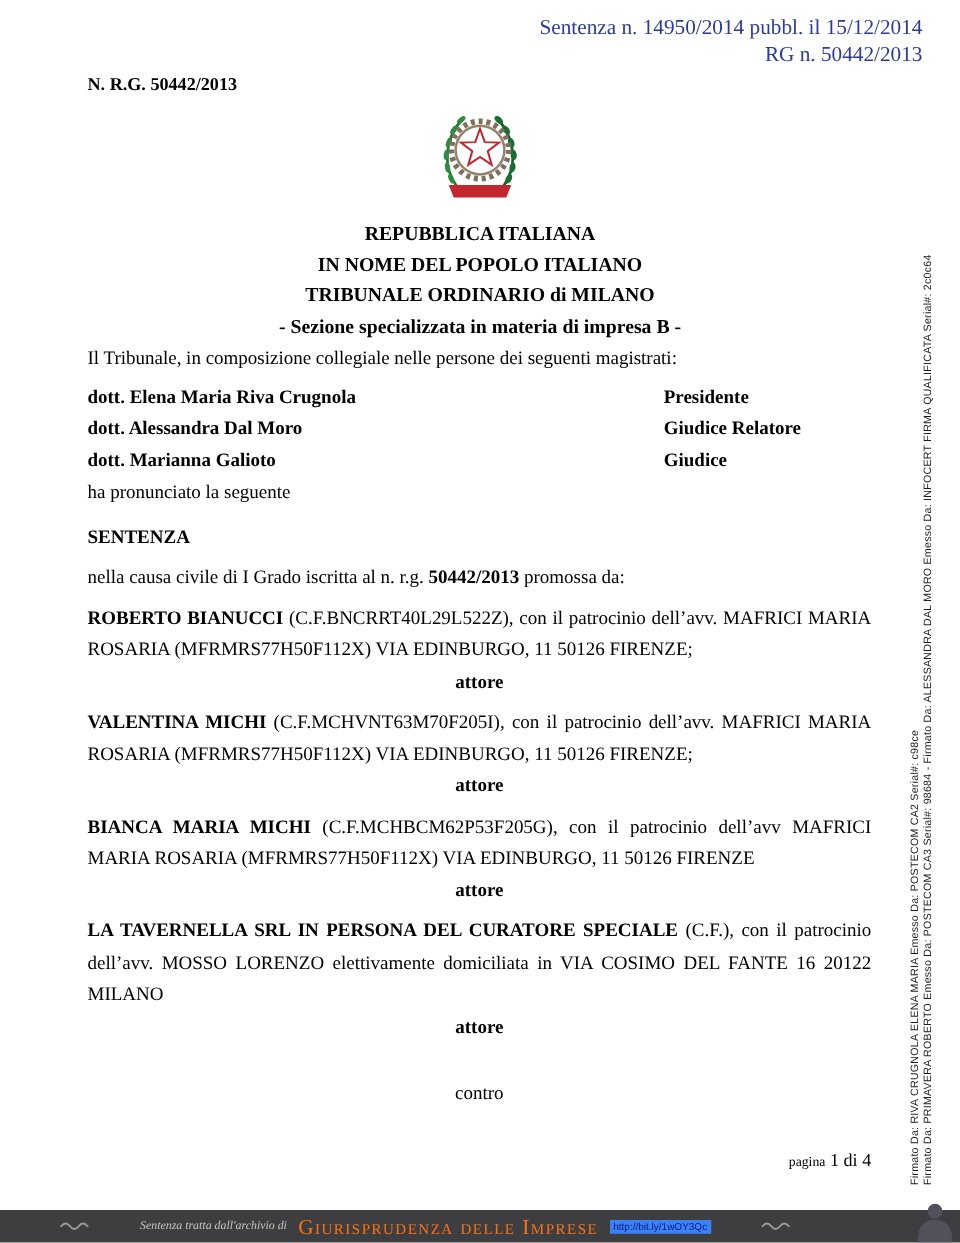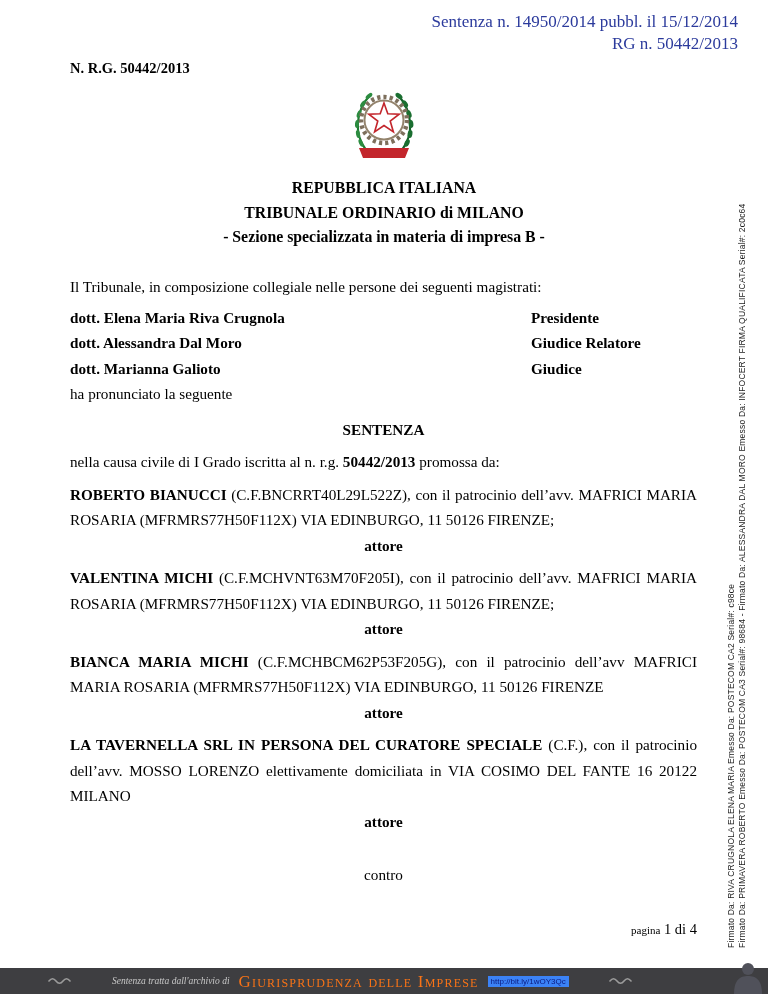--- a/index.html
+++ b/index.html
@@ -15,21 +15,21 @@
   .headings{position:absolute;top:176px;left:0;right:0;text-align:center;
             font-weight:700;font-size:15.8px;line-height:24.5px;}
 
   .content{position:absolute;top:274px;left:70px;width:627px;
            font-size:15.2px;line-height:25.5px;}
   .intro{margin:0 0 5px 0;}
   .judge-row{display:flex;font-weight:700;}
   .jname{width:461px;flex:0 0 auto;}
   .jrole{flex:0 0 auto;}
   .pronounce{margin:0;}
-  .sentenza{margin-top:10px;text-align:center;font-weight:700;}
+  .sentenza{margin-top:10px;font-weight:700;}
   .case-line{margin:7px 0 0 0;}
   .b{font-weight:700;}
   .party{margin:7px 0 0 0;text-align:justify;}
   .attore{text-align:center;font-weight:700;}
   .contro{margin-top:28px;text-align:center;}
 
   .pagenum{position:absolute;top:921px;right:71px;font-size:14.5px;}
   .pagenum-label{font-size:11px;}
 
   .sig{position:absolute;bottom:46px;transform-origin:0 100%;
@@ -85,20 +85,21 @@
       </g>
       <circle cx="38" cy="38" r="23" fill="none" stroke="#7d6f5c" stroke-width="4.5" stroke-dasharray="3.2 3.1"></circle>
       <circle cx="38" cy="38" r="19.5" fill="none" stroke="#93836c" stroke-width="2"></circle>
       <polygon points="38,21 41.8,31.7 53.2,32.1 44.2,39 47.4,49.9 38,43.5 28.6,49.9 31.8,39 22.8,32.1 34.2,31.7" fill="#ffffff" stroke="#c3262c" stroke-width="1.6"></polygon>
       <path d="M13,66 L63,66 L59,76 L17,76 Z" fill="#c3262c"></path>
     </svg>
   </div>
 
   <div class="headings">
     <div>REPUBBLICA ITALIANA</div>
+    <div>IN NOME DEL POPOLO ITALIANO</div>
     <div>TRIBUNALE ORDINARIO di MILANO</div>
     <div>- Sezione specializzata in materia di impresa B -</div>
   </div>
 
   <div class="content">
 
     <p class="intro">Il Tribunale, in composizione collegiale nelle persone dei seguenti magistrati:</p>
 
     <div class="judge-row">
       <span class="jname">dott. Elena Maria Riva Crugnola</span>

